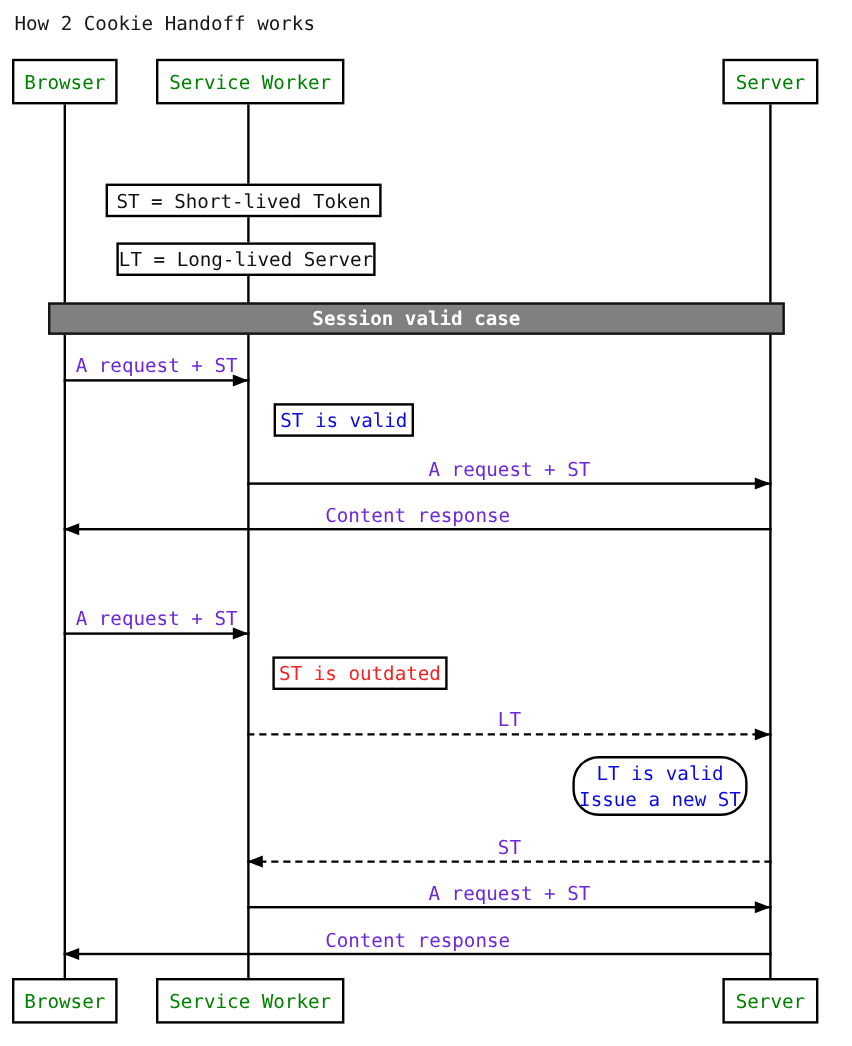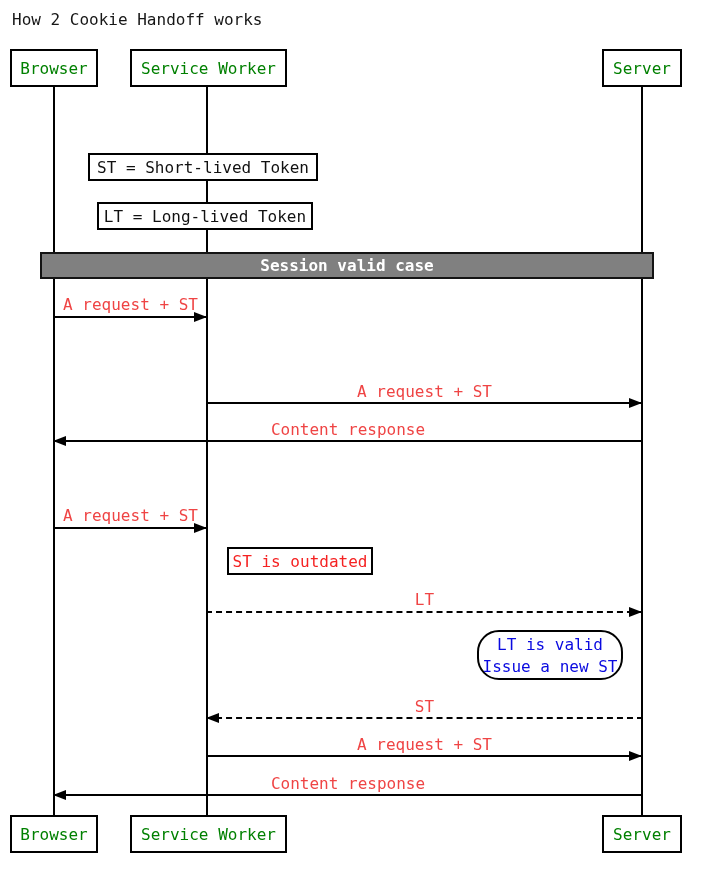--- a/index.html
+++ b/index.html
@@ -23,21 +23,21 @@
     display:flex; flex-direction:column; align-items:center; justify-content:flex-end;
     white-space:nowrap; line-height:22px;
   }
   .note.info{color:var(--blue);}
   .note.error{color:var(--red);}
   .divider{
     position:absolute; box-sizing:border-box; background:var(--divider-bg);
     border:2px solid #141414; color:var(--divider-text); font-weight:bold;
     display:flex; align-items:center; justify-content:center; white-space:nowrap;text-align:center;
   }
-  .msg-label{position:absolute; text-align:center; color:#ef4444; white-space:nowrap;}
+  .msg-label{position:absolute; text-align:center; color:#6d28d9; white-space:nowrap;}
   .msg-line{position:absolute; height:0; border-top:2px solid var(--line);}
   .msg-line.dashed{border-top-style:dashed;}
   .arr{position:absolute; width:0; height:0; border-top:5px solid transparent; border-bottom:5px solid transparent;}
   .arr.right{border-left:13px solid var(--line);}
   .arr.left{border-right:13px solid var(--line);}
 </style>
 </head>
 <body>
 
 <div id="diagram">
@@ -55,31 +55,34 @@
     <span>Service Worker</span>
   </div>
   <div class="pbox" style="left:602px; top:49px; width:80px; height:38px;">
     <span>Server</span>
   </div>
 
   <div class="note" style="left:88px; top:153px; width:230px; height:28px;">
     <span>ST = Short-lived Token</span>
   </div>
   <div class="note" style="left:97px; top:202px; width:216px; height:28px;">
-    <span>LT = Long-lived Token</span>
+    <span>LT = Long-lived Server</span>
   </div>
 
   <div class="divider" style="left:40px; top:252px; width:614px; height:27px;">
     <span>Session valid case</span>
   </div>
 
   <div class="msg-label" style="left:53px; top:295px; width:155px;">A request + ST</div>
   <div class="msg-line" style="left:53px; top:316px; width:155px;"></div>
   <div class="arr right" style="left:194px; top:312px;"></div>
 
+  <div class="note info" style="left:228px; top:336px; width:117px; height:28px;">
+    <span>ST is valid</span>
+  </div>
 
   <div class="msg-label" style="left:206px; top:382px; width:437px;">A request + ST</div>
   <div class="msg-line" style="left:206px; top:402px; width:437px;"></div>
   <div class="arr right" style="left:629px; top:398px;"></div>
 
   <div class="msg-label" style="left:53px; top:420px; width:590px;">Content response</div>
   <div class="msg-line" style="left:53px; top:440px; width:590px;"></div>
   <div class="arr left" style="left:53px; top:436px;"></div>
 
 

